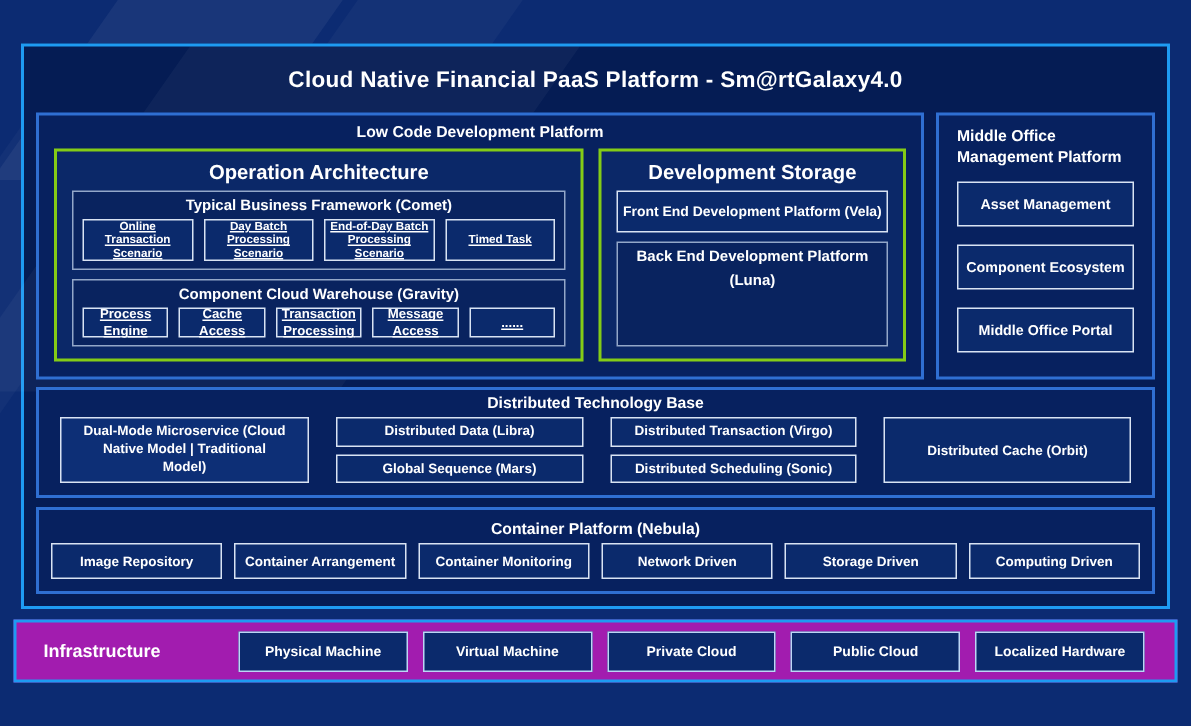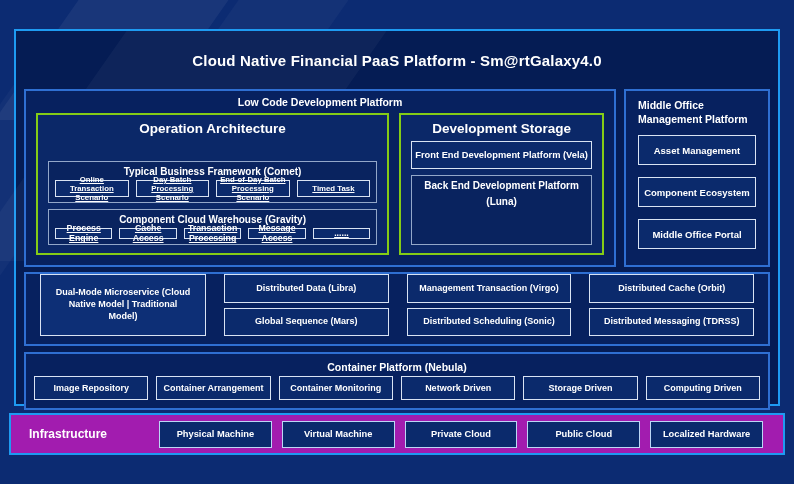--- a/index.html
+++ b/index.html
@@ -22,40 +22,40 @@
     background:#051c54;
     border:2px solid #1e9bf2;
     padding:0 8px 8px 8px;
     display:flex; flex-direction:column;
     z-index:2;
   }
   .main-frame::before {
     content:""; position:absolute; left:30px; top:0; width:260px; height:230px;
     background:rgba(255,255,255,0.04); transform:skewX(-35deg); pointer-events:none;
   }
-  .title-bar { height:58px; display:flex; align-items:center; justify-content:center;
+  .title-bar { height:44px; display:flex; align-items:center; justify-content:center;
     font-size:15px; letter-spacing:0.2px; flex:none; position:relative; z-index:1; }
 
   .row2 { display:flex; gap:8px; height:178px; flex:none; position:relative; z-index:1; }
 
   .blue-section { background:#07215f; border:2px solid #2f6fd2; }
   .section-label { text-align:center; font-size:10.5px; }
 
   .low-code { flex:1 1 auto; display:flex; flex-direction:column; padding:0 10px 10px 10px; }
   .low-code .section-label { height:22px; line-height:22px; flex:none; }
   .lc-content { flex:1; display:flex; gap:10px; min-height:0; }
 
   .white-box { border:2px solid #84cc16; background:#0b2868; display:flex; flex-direction:column; padding:4px 10px 8px 10px; min-height:0; }
   .op-arch { flex:1.82; }
   .dev-platform { flex:1; }
   .wb-title { text-align:center; font-size:13.5px; height:22px; line-height:20px; flex:none; }
 
   .group { border:1px solid #93a7c9; background:#09235f; display:flex; flex-direction:column; padding:2px 6px 5px 6px; min-height:0; }
   .group-label { text-align:center; font-size:10px; height:16px; line-height:16px; flex:none; }
-  .group.typical { height:56px; margin-bottom:6px;margin-top:20px; }
+  .group.typical { height:56px; margin-bottom:6px; }
   .group.warehouse { height:48px; }
   .leaf-row { flex:1; display:flex; gap:7px; min-height:0;text-decoration:underline; }
 
   .leaf { border:1px solid #d9e3f3; background:#0b2a6c; display:flex; align-items:center; justify-content:center;
     text-align:center; font-size:9px; line-height:1.18; padding:1px 3px; }
   .leaf.scenario { flex:1; font-size:7.8px; }
   .leaf.warehouse-item { flex:1; font-size:8.8px; }
 
   .dev-platform .front-end { height:28px; margin-bottom:6px; flex:none; font-size:9.3px; }
   .group.back-end { flex:1; }
@@ -139,33 +139,33 @@
 
     <aside class="blue-section middle-office">
       <div class="mo-label">Middle Office Management Platform</div>
       <div class="leaf mo-item">Asset Management</div>
       <div class="leaf mo-item">Component Ecosystem</div>
       <div class="leaf mo-item">Middle Office Portal</div>
     </aside>
   </div>
 
   <section class="blue-section distributed">
+    <div class="section-label">Distributed Technology Base</div>
     <div class="dist-row">
       <div class="leaf dual-mode">Dual-Mode Microservice (Cloud Native Model | Traditional Model)</div>
       <div class="dist-col">
         <div class="leaf">Distributed Data (Libra)</div>
         <div class="leaf">Global Sequence (Mars)</div>
       </div>
       <div class="dist-col">
-        <div class="leaf">Management Transaction (Virgo)</div>
+        <div class="leaf">Distributed Transaction (Virgo)</div>
         <div class="leaf">Distributed Scheduling (Sonic)</div>
       </div>
       <div class="dist-col">
         <div class="leaf">Distributed Cache (Orbit)</div>
-        <div class="leaf">Distributed Messaging (TDRSS)</div>
       </div>
     </div>
   </section>
 
   <section class="blue-section container-platform">
     <div class="section-label">Container Platform (Nebula)</div>
     <div class="cp-row">
       <div class="leaf">Image Repository</div>
       <div class="leaf">Container Arrangement</div>
       <div class="leaf">Container Monitoring</div>

